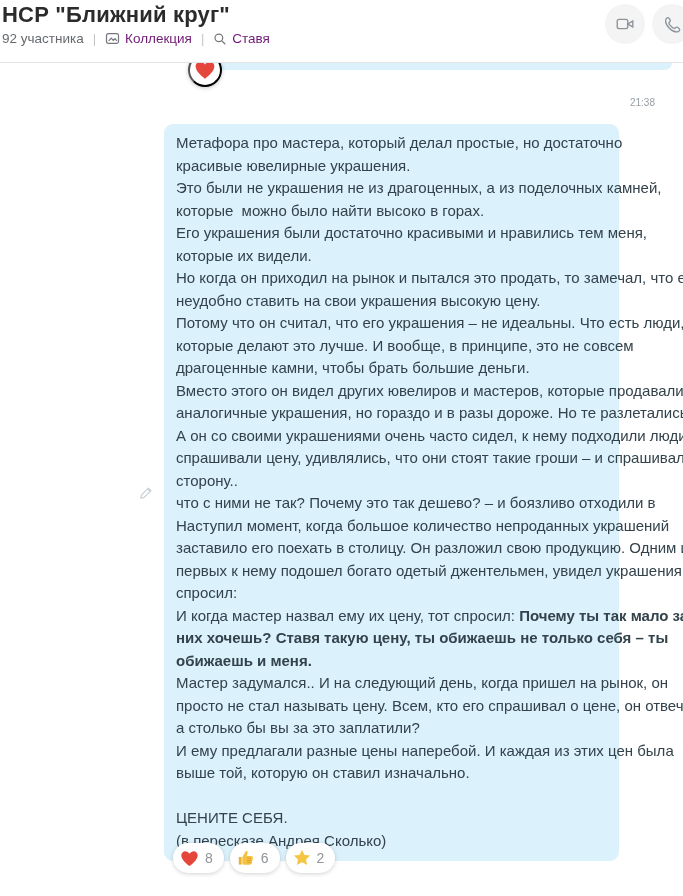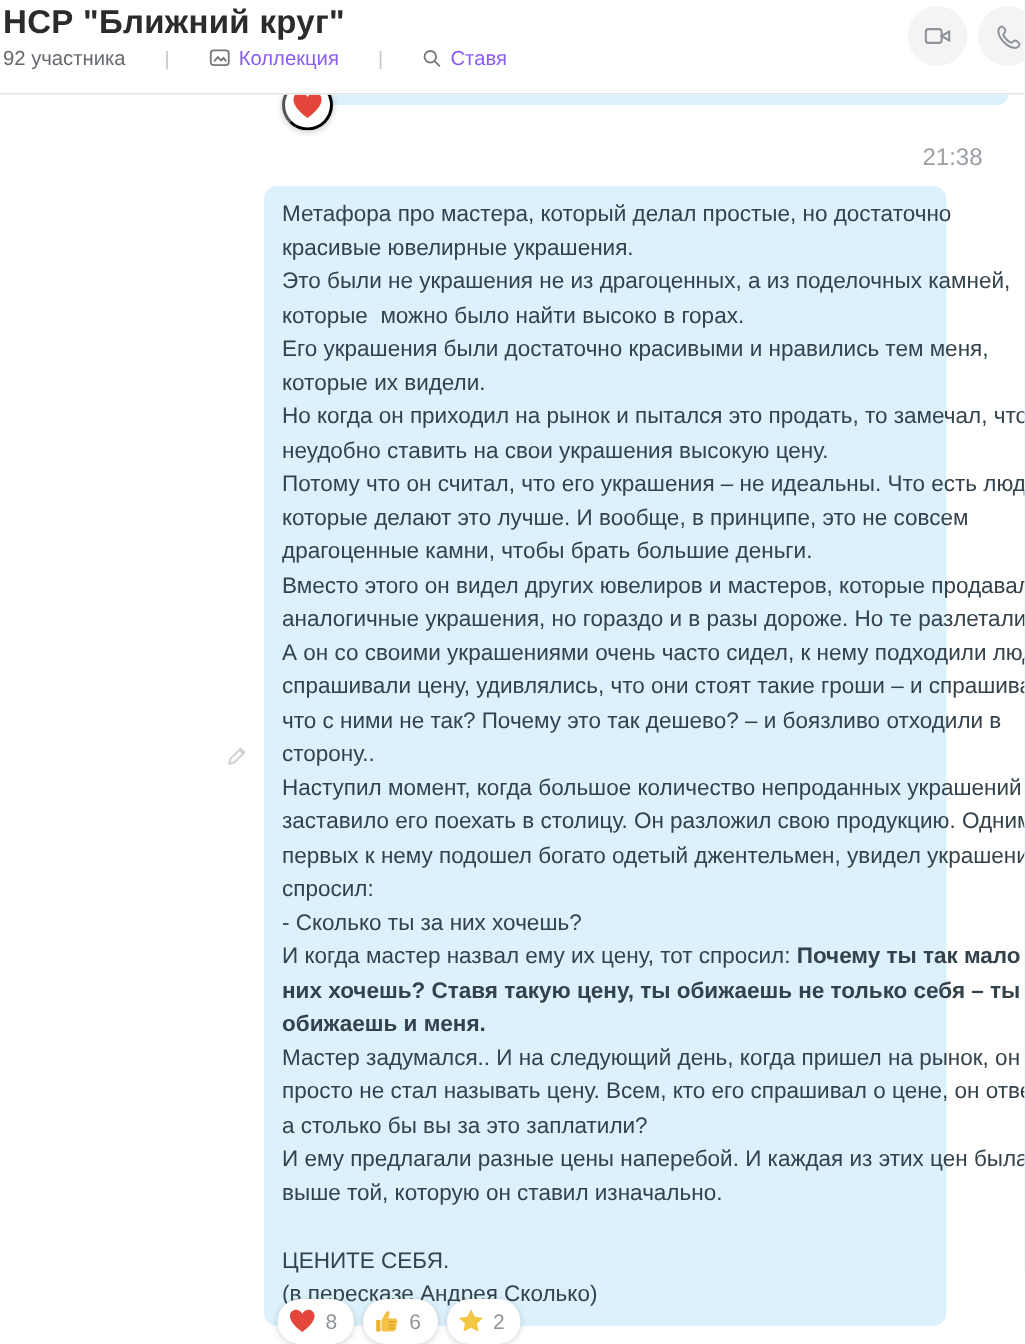--- a/index.html
+++ b/index.html
@@ -13,50 +13,50 @@
   .chat-header{
     position:absolute;top:0;left:0;right:0;height:62px;
     border-bottom:1px solid #e4e4e6;background:#fff;z-index:5;
   }
   .chat-title{
     margin:0;padding:2px 0 0 2px;
     font-size:22px;font-weight:700;color:#2b2b2b;letter-spacing:.2px;
     white-space:nowrap;
   }
   .header-sub{
-    display:flex;align-items:center;gap:26px;
+    display:flex;align-items:center;gap:9px;
     padding-left:2px;margin-top:3px;
     font-size:13.5px;color:#666a6e;
   }
   .header-sub .sep{color:#c3c6c9;font-size:13px;}
   .sub-btn{
     display:flex;align-items:center;gap:5px;cursor:pointer;
-    background:none;border:none;padding:0;font:inherit;color:#8b5cf6;
+    background:none;border:none;padding:0;font:inherit;color:#701a75;
   }
   .header-actions{position:absolute;top:4px;right:-9px;display:flex;gap:7px;}
   .round-btn{
     width:40px;height:40px;border-radius:50%;background:#f4f4f5;border:none;
     display:flex;align-items:center;justify-content:center;cursor:pointer;padding:0;
   }
   
   .chat-area{position:absolute;top:63px;left:0;right:0;bottom:0;overflow:hidden;background:#fff;}
   .prev-bubble-remnant{
     position:absolute;left:205px;top:0;width:467px;height:7px;
     background:#dbf1fb;border-radius:0 0 7px 7px;
   }
   .prev-reaction-badge{
     position:absolute;left:188px;top:-10px;width:34px;height:34px;border-radius:50%;
     background:#fff;box-shadow:0 1px 4px rgba(0,0,0,.22);
     display:flex;align-items:center;justify-content:center;cursor:pointer;
   }
   .msg-timestamp{
     position:absolute;top:34px;right:28px;
-    font-size:16px;color:#9aa0a5;
-  }
-  .bubble-wrap{position:absolute;left:176px;top:61px;width:455px;}
+    font-size:10px;color:#9aa0a5;
+  }
+  .bubble-wrap{position:absolute;left:164px;top:61px;width:455px;}
   .message-bubble{
     position:relative;background:#dbf1fb;border-radius:9px;
     padding:8px 12px 9px 12px;
     font-size:15px;line-height:22.5px;color:#33424b;
   }
   .msg-line{white-space:pre;}
   .msg-line .bold{font-weight:700;}
   .pencil{
     position:absolute;left:-27px;top:50%;transform:translateY(-50%);
     display:flex;align-items:center;
@@ -152,27 +152,26 @@
           <div class="msg-line"><span>которые их видели.</span></div>
           <div class="msg-line"><span>Но когда он приходил на рынок и пытался это продать, то замечал, что ему</span></div>
           <div class="msg-line"><span>неудобно ставить на свои украшения высокую цену.</span></div>
           <div class="msg-line"><span>Потому что он считал, что его украшения – не идеальны. Что есть люди,</span></div>
           <div class="msg-line"><span>которые делают это лучше. И вообще, в принципе, это не совсем</span></div>
           <div class="msg-line"><span>драгоценные камни, чтобы брать большие деньги.</span></div>
           <div class="msg-line"><span>Вместо этого он видел других ювелиров и мастеров, которые продавали</span></div>
           <div class="msg-line"><span>аналогичные украшения, но гораздо и в разы дороже. Но те разлетались.</span></div>
           <div class="msg-line"><span>А он со своими украшениями очень часто сидел, к нему подходили люди,</span></div>
           <div class="msg-line"><span>спрашивали цену, удивлялись, что они стоят такие гроши – и спрашивали:</span></div>
+          <div class="msg-line"><span>сторону..</span></div>
           <div class="msg-line"><span>что с ними не так? Почему это так дешево? – и боязливо отходили в</span></div>
-          <div class="msg-line"><span>сторону..</span></div>
           <div class="msg-line"><span>Наступил момент, когда большое количество непроданных украшений</span></div>
           <div class="msg-line"><span>заставило его поехать в столицу. Он разложил свою продукцию. Одним из</span></div>
           <div class="msg-line"><span>первых к нему подошел богато одетый джентельмен, увидел украшения и</span></div>
           <div class="msg-line"><span>спросил:</span></div>
-          <div class="msg-line"><span>- Сколько ты за них хочешь?</span></div>
           <div class="msg-line"><span>И когда мастер назвал ему их цену, тот спросил: </span><span class="bold">Почему ты так мало за</span></div>
           <div class="msg-line"><span class="bold">них хочешь? Ставя такую цену, ты обижаешь не только себя – ты</span></div>
           <div class="msg-line"><span class="bold">обижаешь и меня.</span></div>
           <div class="msg-line"><span>Мастер задумался.. И на следующий день, когда пришел на рынок, он</span></div>
           <div class="msg-line"><span>просто не стал называть цену. Всем, кто его спрашивал о цене, он отвечал:</span></div>
           <div class="msg-line"><span>а столько бы вы за это заплатили?</span></div>
           <div class="msg-line"><span>И ему предлагали разные цены наперебой. И каждая из этих цен была</span></div>
           <div class="msg-line"><span>выше той, которую он ставил изначально.</span></div>
           <div class="msg-line">&nbsp;</div>
           <div class="msg-line"><span>ЦЕНИТЕ СЕБЯ.</span></div>

